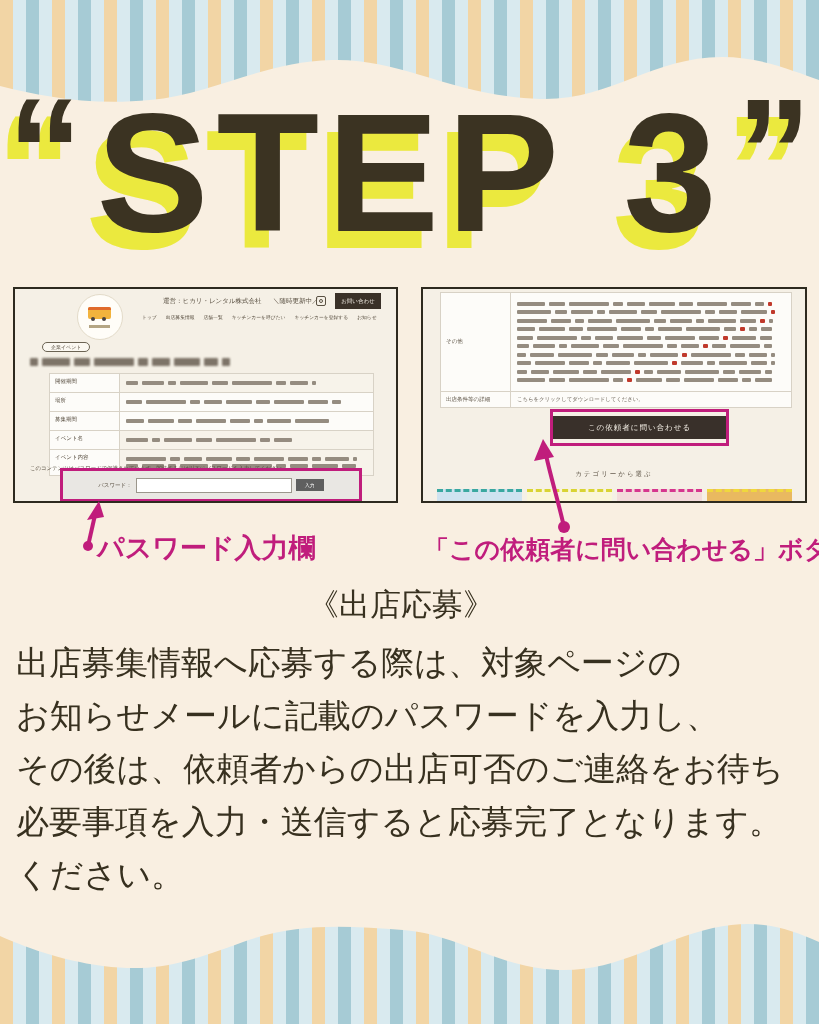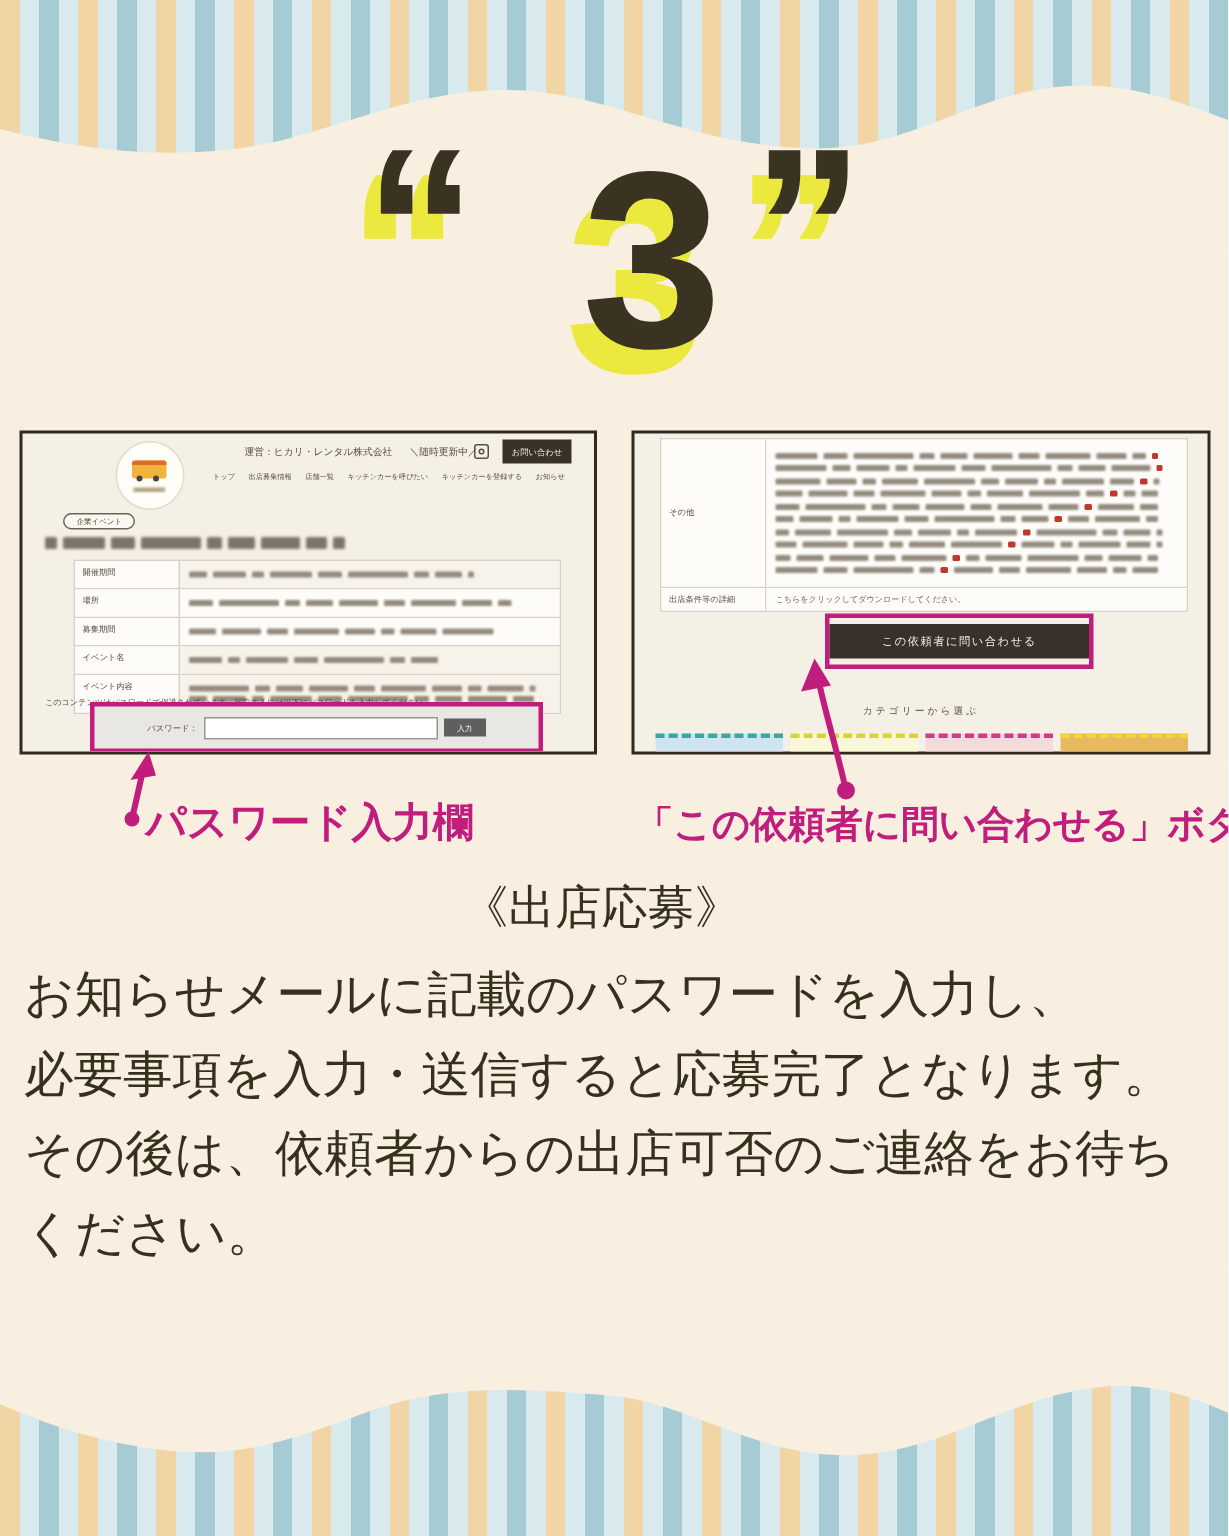--- a/index.html
+++ b/index.html
@@ -101,20 +101,21 @@
   <svg class="blob" width="819" height="1024" viewBox="0 0 819 1024">
     <path fill="#f9efe1" d="M0,86 C40,96 90,106 150,100 C210,95 262,62 332,60
       C402,58 452,96 540,99 C610,101 652,57 722,57 C762,57 796,72 819,80
       L819,942 C788,928 758,918 713,928 C658,940 618,972 558,970
       C498,968 458,934 403,930 C348,926 298,922 243,942
       C188,962 158,973 103,966 C58,960 23,946 0,936 Z"></path>
   </svg>
 
   <div class="layer title">
     <span class="q qo">“</span>
+    <span class="word">STEP</span>
     <span class="num">3</span>
     <span class="q qc">”</span>
   </div>
 
   <div class="card card-left">
     <div class="logo">
       <div class="truck">
         <span class="wheel w1"></span>
           <span class="wheel w2"></span>
       </div>
@@ -225,20 +226,21 @@
     <path d="M88,546 L95,515" stroke="#c01d7c" stroke-width="4" fill="none"></path>
     <path d="M564,527 C559,504 551,478 546,455" stroke="#c01d7c" stroke-width="4" fill="none"></path>
   </svg>
 
   <div class="ann ann-left">パスワード入力欄</div>
   <div class="ann ann-right">「この依頼者に問い合わせる」ボタン</div>
 
   <div class="layer desc">
     <p class="desc-head">《出店応募》</p>
     <div class="desc-lines">
+      <div>出店募集情報へ応募する際は、対象ページの</div>
       <div>お知らせメールに記載のパスワードを入力し、</div>
+      <div>その後は、依頼者からの出店可否のご連絡をお待ち</div>
       <div>必要事項を入力・送信すると応募完了となります。</div>
-      <div>その後は、依頼者からの出店可否のご連絡をお待ち</div>
       <div>ください。</div>
     </div>
   </div>
 
 </div>
 
 </body></html>

